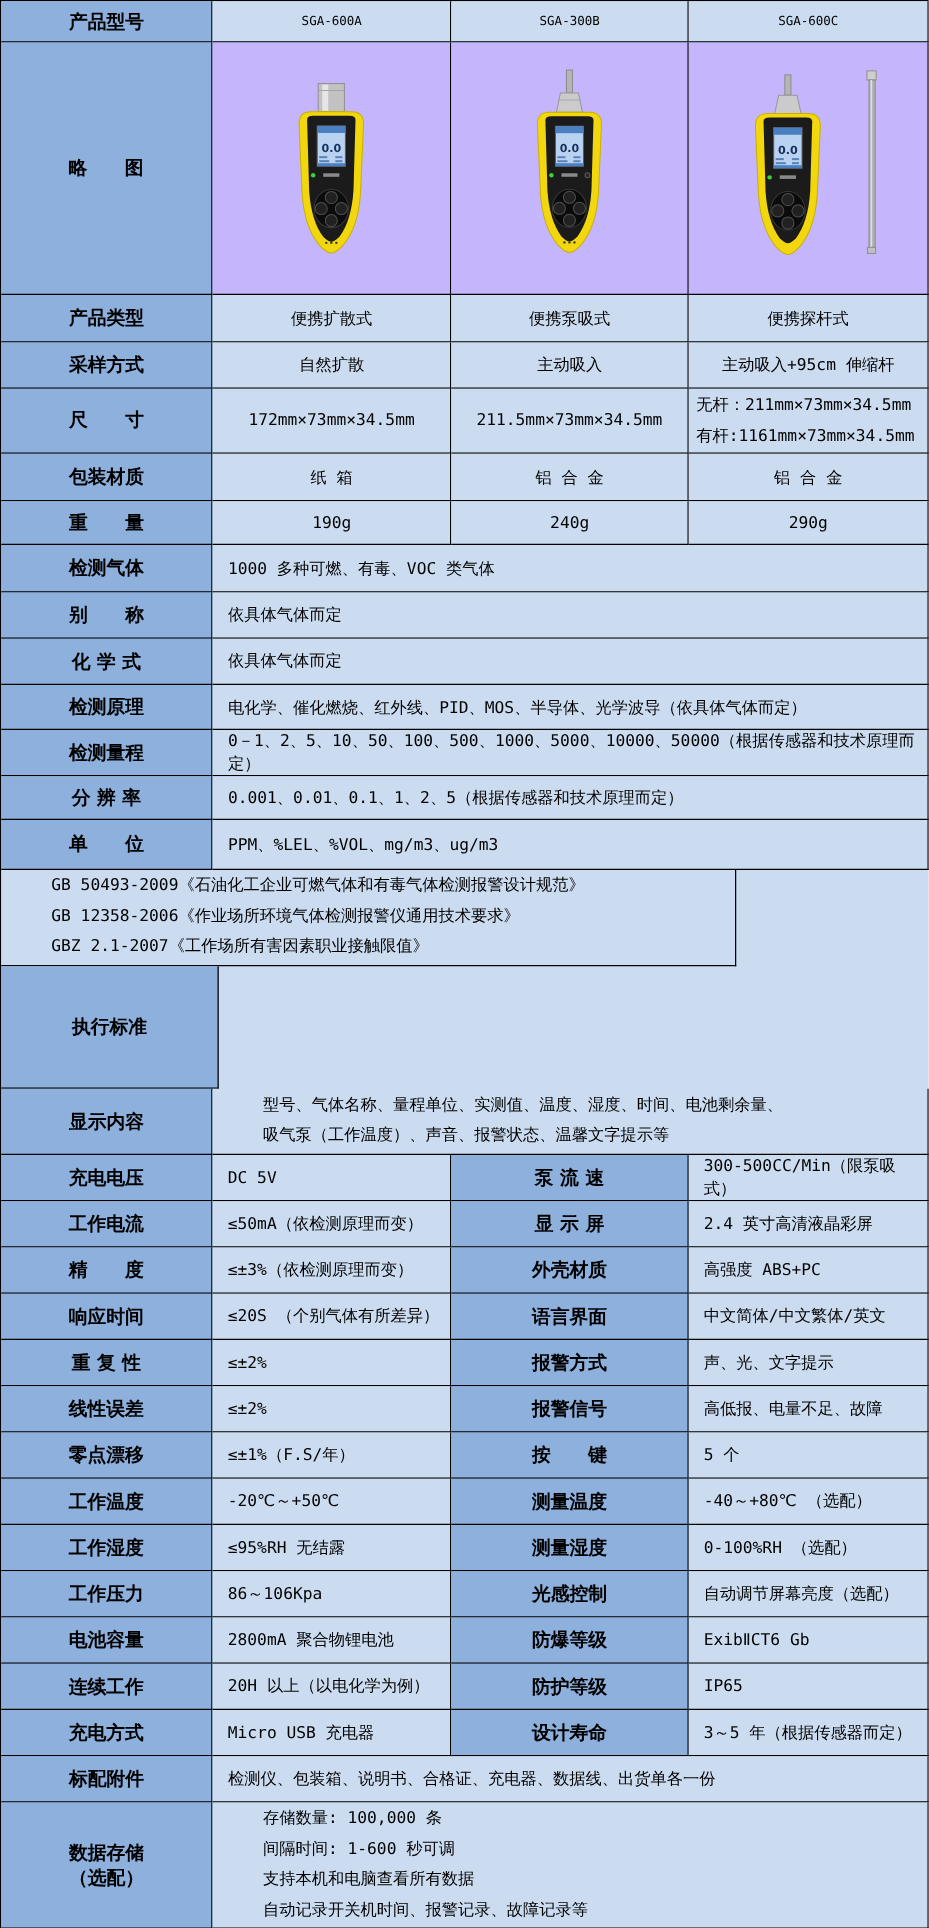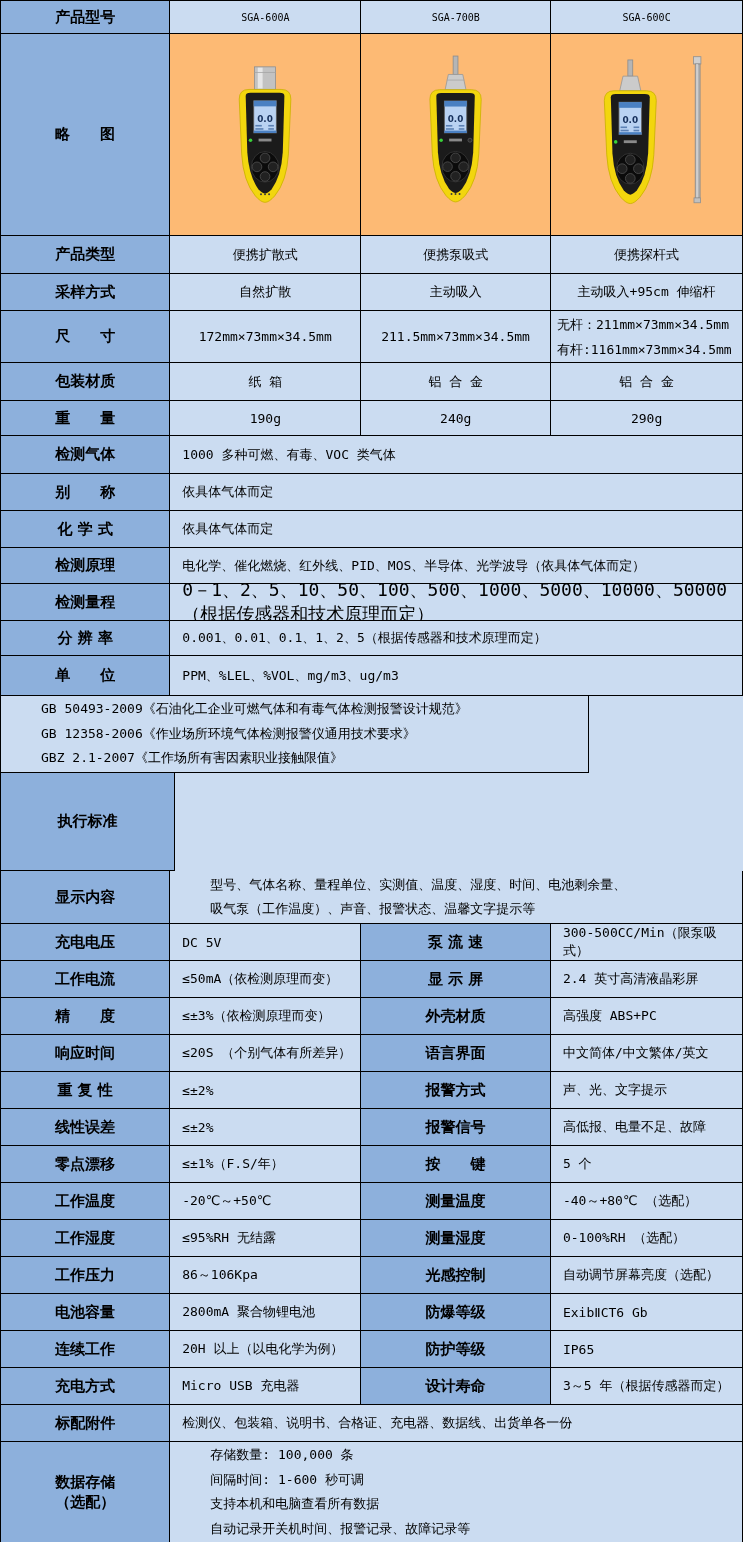--- a/index.html
+++ b/index.html
@@ -39,37 +39,37 @@
     font-family: "DejaVu Sans Mono", "DejaVu Sans", monospace;
   }
   .w-l  { width: 174px; }
   .w-a  { width: 196px; }
   .w-b  { width: 195px; }
   .w-c  { width: 197px; }
   .w-sp { width: 588px; }
   .left   { justify-content: flex-start; padding-left: 12px; padding-right: 6px; }
   .colcol { flex-direction: column; align-items: flex-start; justify-content: center; }
   .model  { font-size: 10px; font-family: "DejaVu Sans Mono", monospace; }
-  .imgcell { background: #fdba74; padding: 16px; }
+  .imgcell { background: #c4b5fd; padding: 16px; }
   .line { display: block; line-height: 24.5px; white-space: nowrap; margin-left: 28px; }
   .line2 { display: block; line-height: 25px; white-space: nowrap; }
   
   .r33{height:33px}.r202{height:202px}.r38{height:38px}.r37{height:37px}
   .r52{height:52px}.r35{height:35px}.r36{height:36px}.r40{height:40px}
   .r77{height:77px}.r98{height:98px}.r53{height:53px}.r101{height:101px}
 </style>
 </head>
 <body>
 
 <div class="tbl">
 
   <div class="row r33">
     <div class="cell lbl w-l">产品型号</div>
     <div class="cell val w-a model">SGA-600A</div>
-    <div class="cell val w-b model">SGA-700B</div>
+    <div class="cell val w-b model">SGA-300B</div>
     <div class="cell val w-c model">SGA-600C</div>
   </div>
 
   <div class="row r202">
     <div class="cell lbl w-l">略　　图</div>
 
     <div class="cell val w-a imgcell">
       <svg width="194" height="200" viewBox="0 0 196 201">
         <rect x="85" y="16" width="26" height="28" fill="#c2c2c2" stroke="#8f8f8f"></rect>
         <rect x="89" y="17" width="6" height="26" fill="#e6e6e6"></rect>
@@ -208,21 +208,21 @@
     <div class="cell val w-sp left">依具体气体而定</div>
   </div>
 
   <div class="row r36">
     <div class="cell lbl w-l">检测原理</div>
     <div class="cell val w-sp left">电化学、催化燃烧、红外线、PID、MOS、半导体、光学波导（依具体气体而定）</div>
   </div>
 
   <div class="row r37">
     <div class="cell lbl w-l">检测量程</div>
-    <div class="cell val w-sp left" style="font-size:18px">0－1、2、5、10、50、100、500、1000、5000、10000、50000（根据传感器和技术原理而定）</div>
+    <div class="cell val w-sp left" style="font-size:13px">0－1、2、5、10、50、100、500、1000、5000、10000、50000（根据传感器和技术原理而定）</div>
   </div>
 
   <div class="row r35">
     <div class="cell lbl w-l">分 辨 率</div>
     <div class="cell val w-sp left">0.001、0.01、0.1、1、2、5（根据传感器和技术原理而定）</div>
   </div>
 
   <div class="row r40">
     <div class="cell lbl w-l">单　　位</div>
     <div class="cell val w-sp left">PPM、%LEL、%VOL、mg/m3、ug/m3</div>

